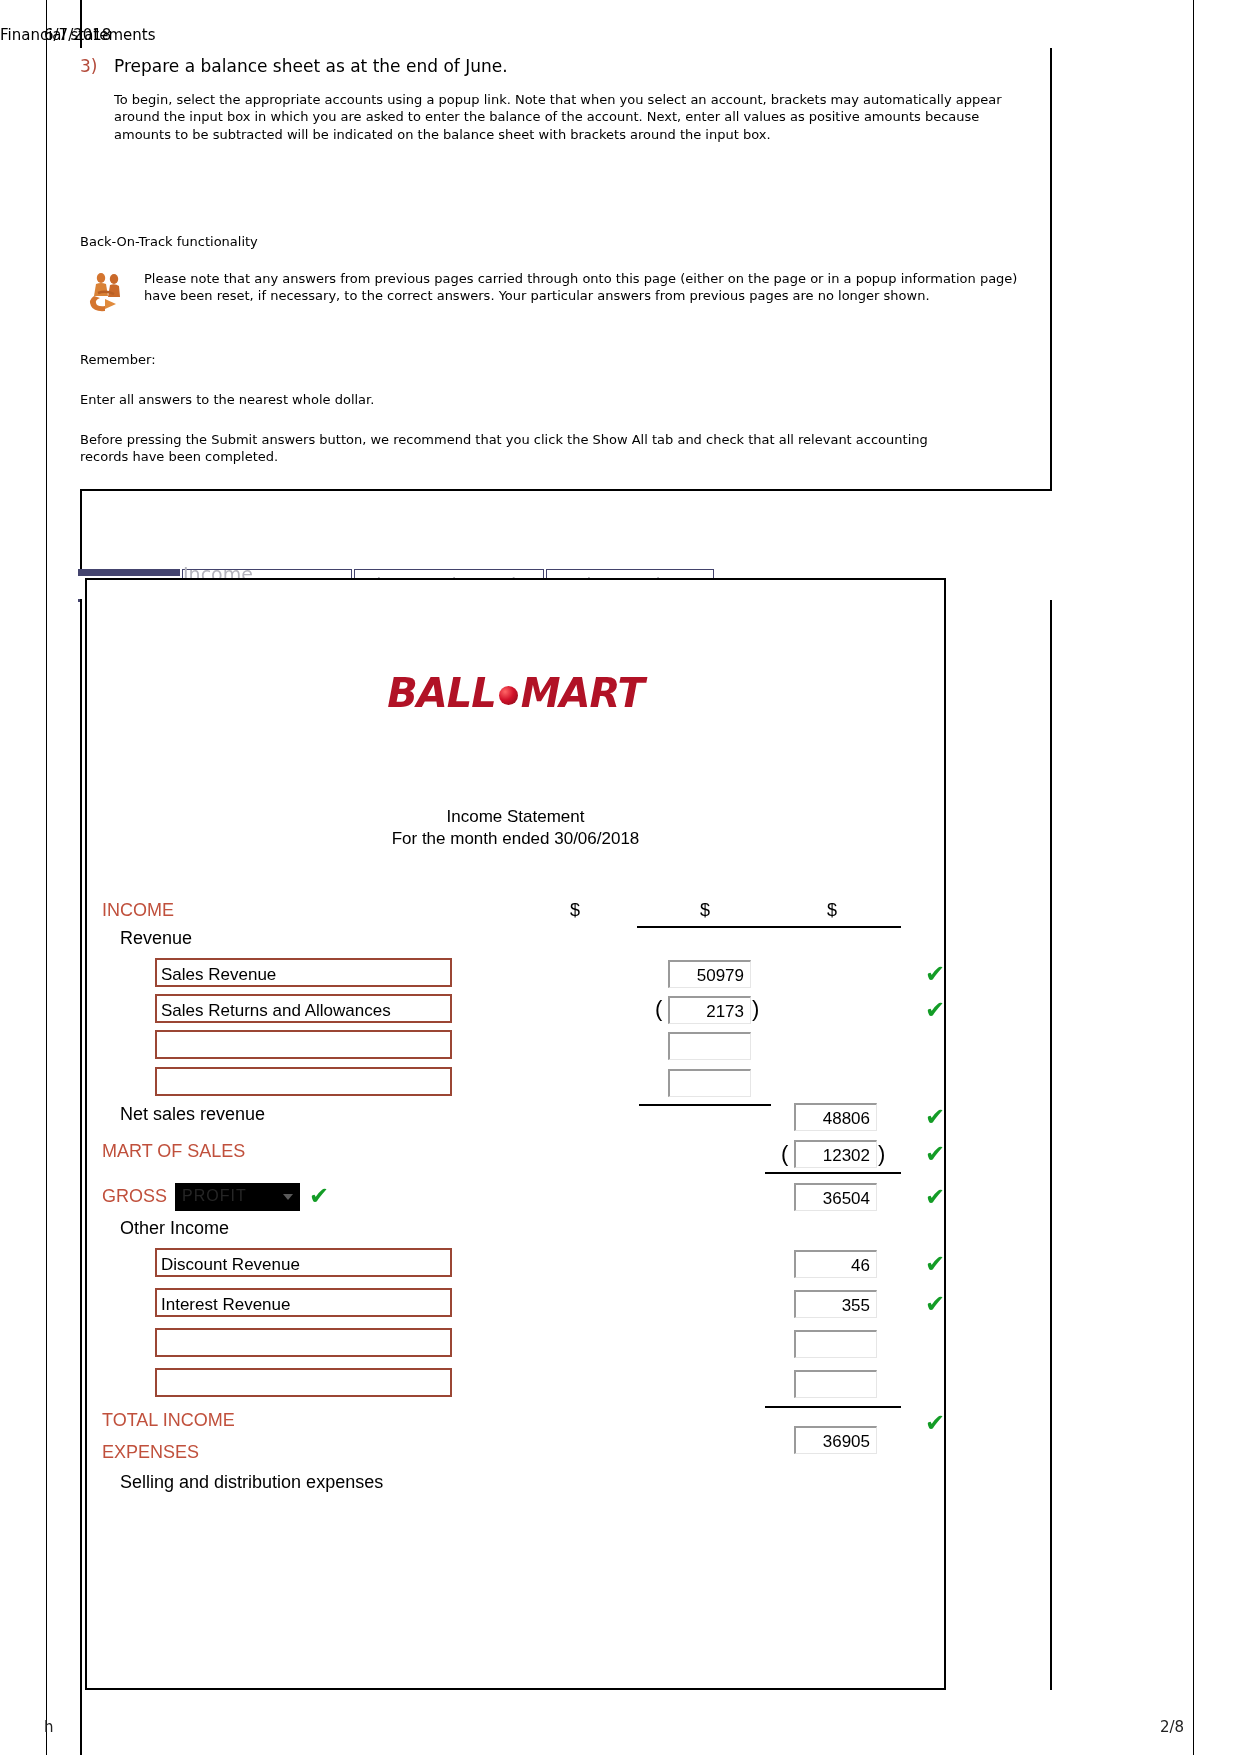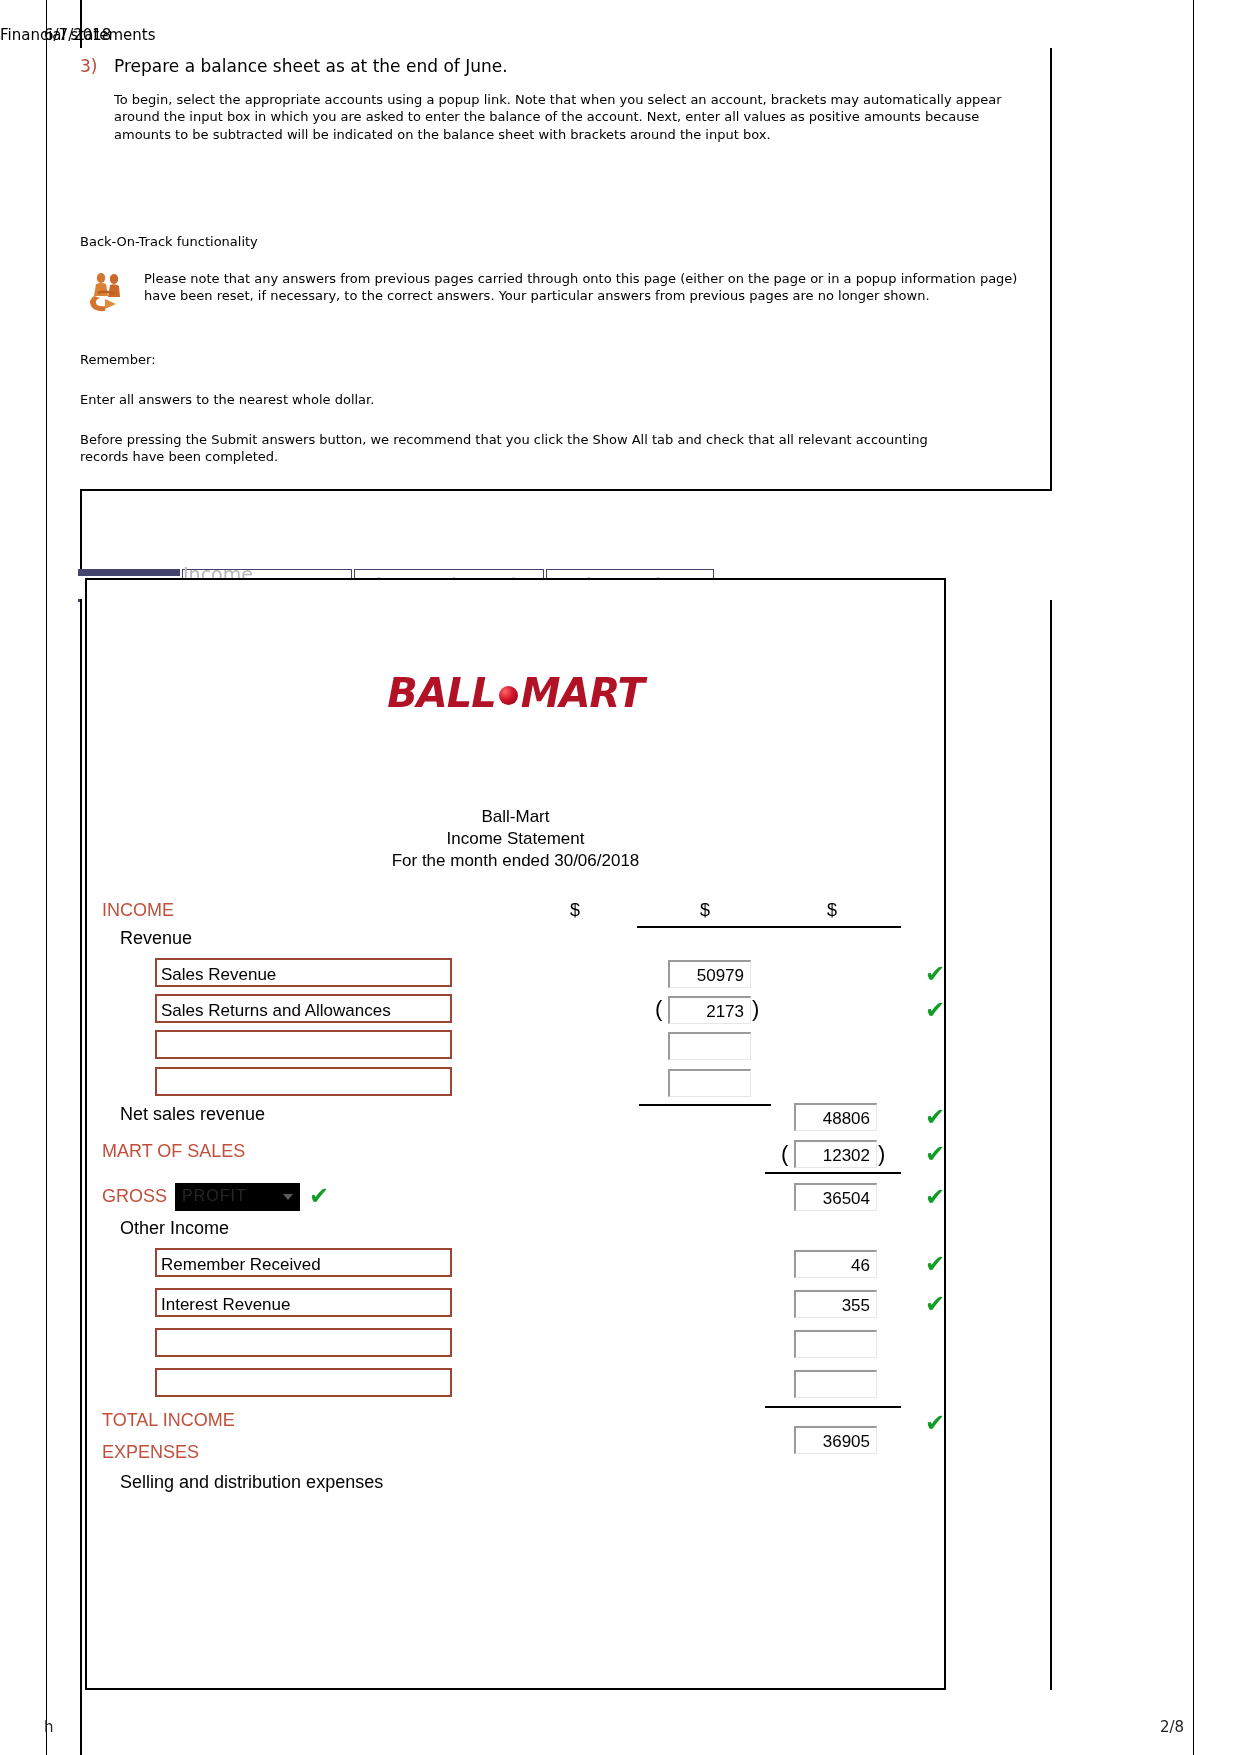--- a/index.html
+++ b/index.html
@@ -207,21 +207,20 @@
 
 <div class="panel-outer"></div>
 
 <div class="sheet">
 
   <div class="logo">
     <span class="seg">BALL</span><span class="ball-dot"></span><span class="seg">MART</span>
   </div>
 
   <div class="stmt-head">
-    <div>Ball-Mart</div>
     <div>Income Statement</div>
     <div>For the month ended 30/06/2018</div>
   </div>
 
   <div class="ledger">
 
     <span class="dollar" style="left:483px;top:0px;">$</span>
     <span class="dollar" style="left:613px;top:0px;">$</span>
     <span class="dollar" style="left:740px;top:0px;">$</span>
     <div class="rule r1" style="top:26px;"></div>
@@ -263,21 +262,21 @@
     <div class="redact" style="left:88px;top:283px;">
       <span class="txt">PROFIT</span>
       <span class="arrow"></span>
     </div>
     <span class="tick" style="left:222px;top:284px;">✔</span>
     <div class="num c2" style="top:283px;">36504</div>
     <span class="tick" style="left:838px;top:285px;">✔</span>
 
     <span class="lbl lvl1" style="top:318px;">Other Income</span>
 
-    <div class="acct" style="top:348px;">Remember Received</div>
+    <div class="acct" style="top:348px;">Discount Revenue</div>
     <div class="num c2" style="top:350px;">46</div>
     <span class="tick" style="left:838px;top:352px;">✔</span>
 
     <div class="acct" style="top:388px;">Interest Revenue</div>
     <div class="num c2" style="top:390px;">355</div>
     <span class="tick" style="left:838px;top:392px;">✔</span>
 
     <div class="acct" style="top:428px;"></div>
     <div class="num c2" style="top:430px;"></div>
 

